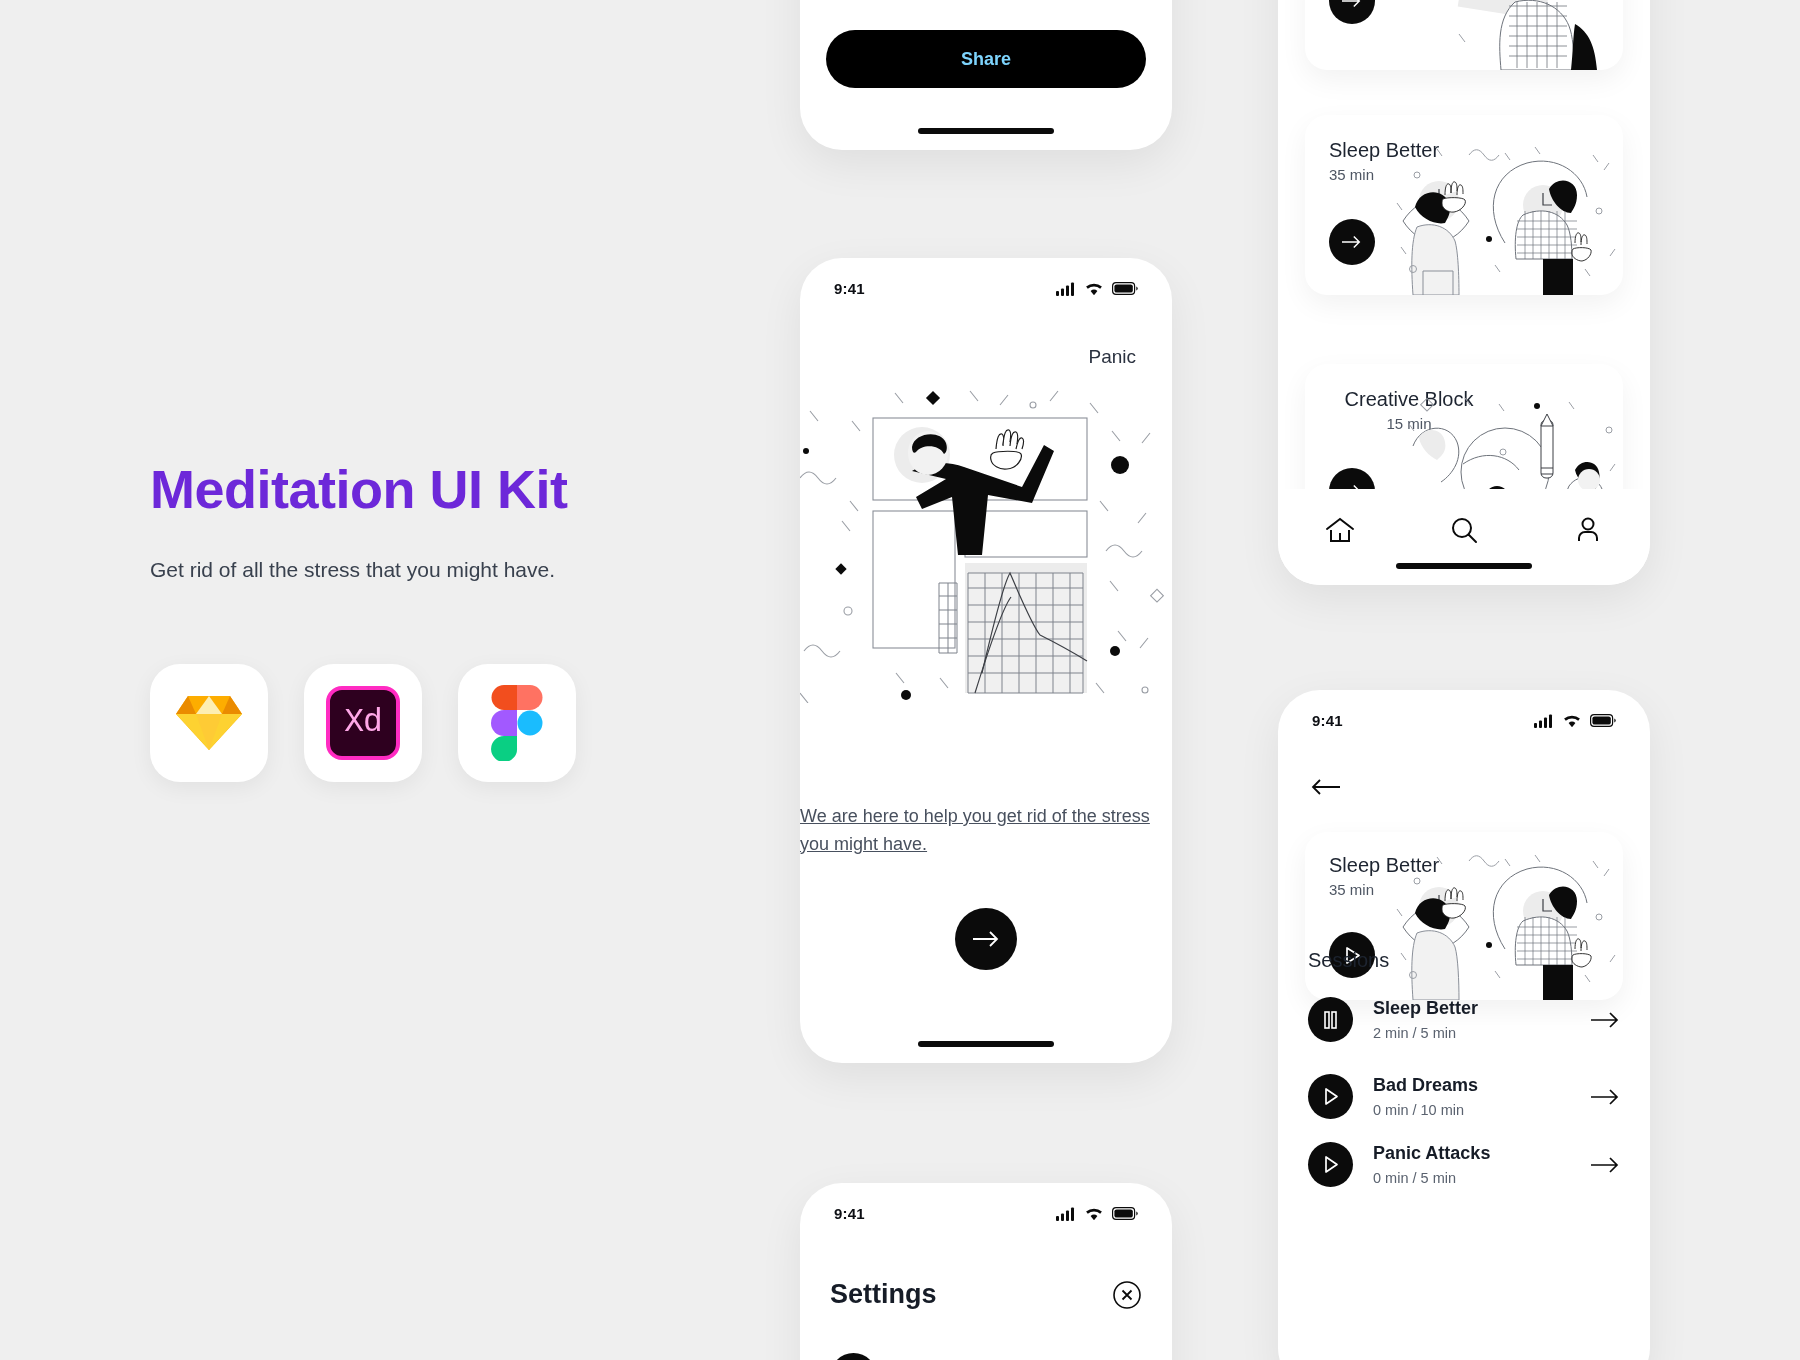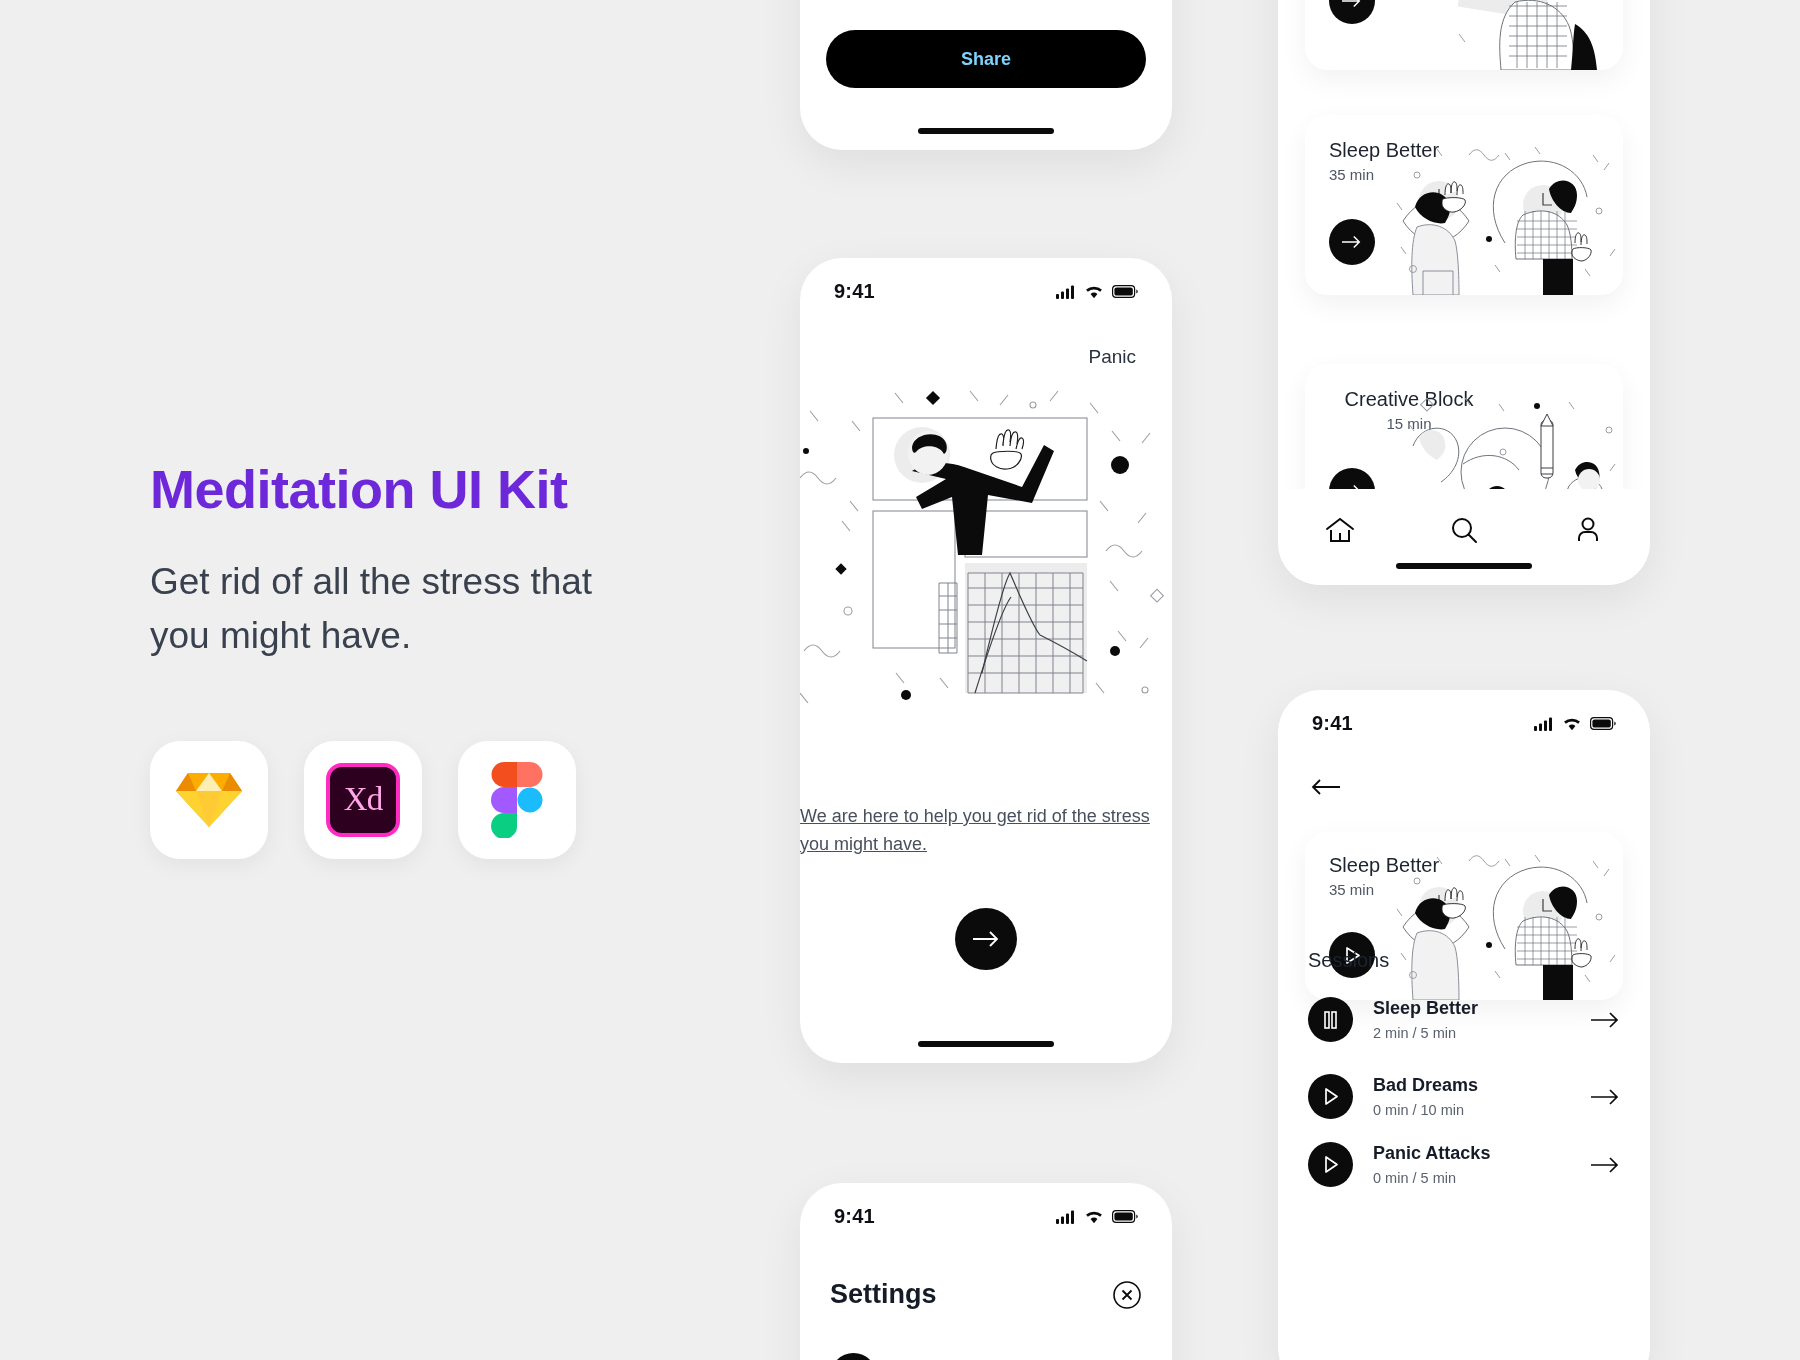--- a/index.html
+++ b/index.html
@@ -11,41 +11,41 @@
   }
   .stage { position:relative; width:1800px; height:1360px; }
 
   
   .hero { position:absolute; left:150px; top:460px; width:620px; }
   .hero-title {
     font-size:54px; font-weight:700; color:#6d28d9;
     letter-spacing:-0.5px; line-height:1.1;
   }
   .hero-sub {
-    margin-top:36px; font-size:37px; color:#39414e;
+    margin-top:36px; font-size:21px; color:#39414e;
     line-height:1.45; font-weight:400; max-width:500px;
   }
   .app-icons { margin-top:78px; display:flex; gap:36px; }
   .app-icon {
     width:118px; height:118px; border-radius:30px; background:#fff;
     display:flex; align-items:center; justify-content:center;
     box-shadow:0 6px 22px rgba(0,0,0,.06);
   }
 
   
   .phone {
     position:absolute; background:#fff; border-radius:42px;
     box-shadow:0 14px 44px rgba(0,0,0,.07);
     overflow:hidden;
   }
   .statusbar {
     display:flex; align-items:center; justify-content:space-between;
     padding:22px 34px 0 34px;
   }
-  .st-time { font-size:20px; font-weight:700; color:#0d0f14; letter-spacing:.2px; }
+  .st-time { font-size:15px; font-weight:700; color:#0d0f14; letter-spacing:.2px; }
   .st-icons { display:flex; align-items:center; gap:9px; }
   .home-indicator {
     position:absolute; bottom:16px; left:50%; transform:translateX(-50%);
     width:136px; height:6px; border-radius:4px; background:#0b0b0b;
   }
 
   
   #phone-share { left:800px; top:-210px; width:372px; height:360px; }
   .share-btn {
     position:absolute; left:26px; top:240px; width:320px; height:58px;
@@ -151,21 +151,21 @@
           <polygon points="2,22 68,22 35,58" fill="#fdd231"></polygon>
           <polygon points="14,4 2,22 22,22" fill="#ea8b00"></polygon>
           <polygon points="56,4 68,22 48,22" fill="#ea8b00"></polygon>
           <polygon points="22,22 35,4 48,22" fill="#fdeeb3"></polygon>
           <polygon points="22,22 48,22 35,58" fill="#fecb35"></polygon>
         </svg>
       </div>
 
       <div class="app-icon">
         <div style="width:74px;height:74px;border-radius:16px;background:#2e001f;border:4px solid #ff2bc2;display:flex;align-items:center;justify-content:center;">
-          <span style="color:#ffa8e8;font-size:33px;font-weight:400;font-family:Liberation Serif, serif;letter-spacing:-1px;">Xd</span>
+          <span style="color:#ffa8e8;font-size:33px;font-weight:400;font-family:Liberation Mono, monospace;letter-spacing:-1px;">Xd</span>
         </div>
       </div>
 
       <div class="app-icon">
         <svg width="52" height="76" viewBox="0 0 52 76">
           <path d="M13 0h13v25H13A12.5 12.5 0 0 1 13 0z" fill="#f24e1e"></path>
           <path d="M26 0h13a12.5 12.5 0 0 1 0 25H26V0z" fill="#ff7262"></path>
           <path d="M13 25h13v26H13a13 13 0 0 1 0-26z" fill="#a259ff"></path>
           <circle cx="39" cy="38" r="12.5" fill="#1abcfe"></circle>
           <path d="M26 51v12a13 13 0 1 1-13-12h13z" fill="#0acf83"></path>

